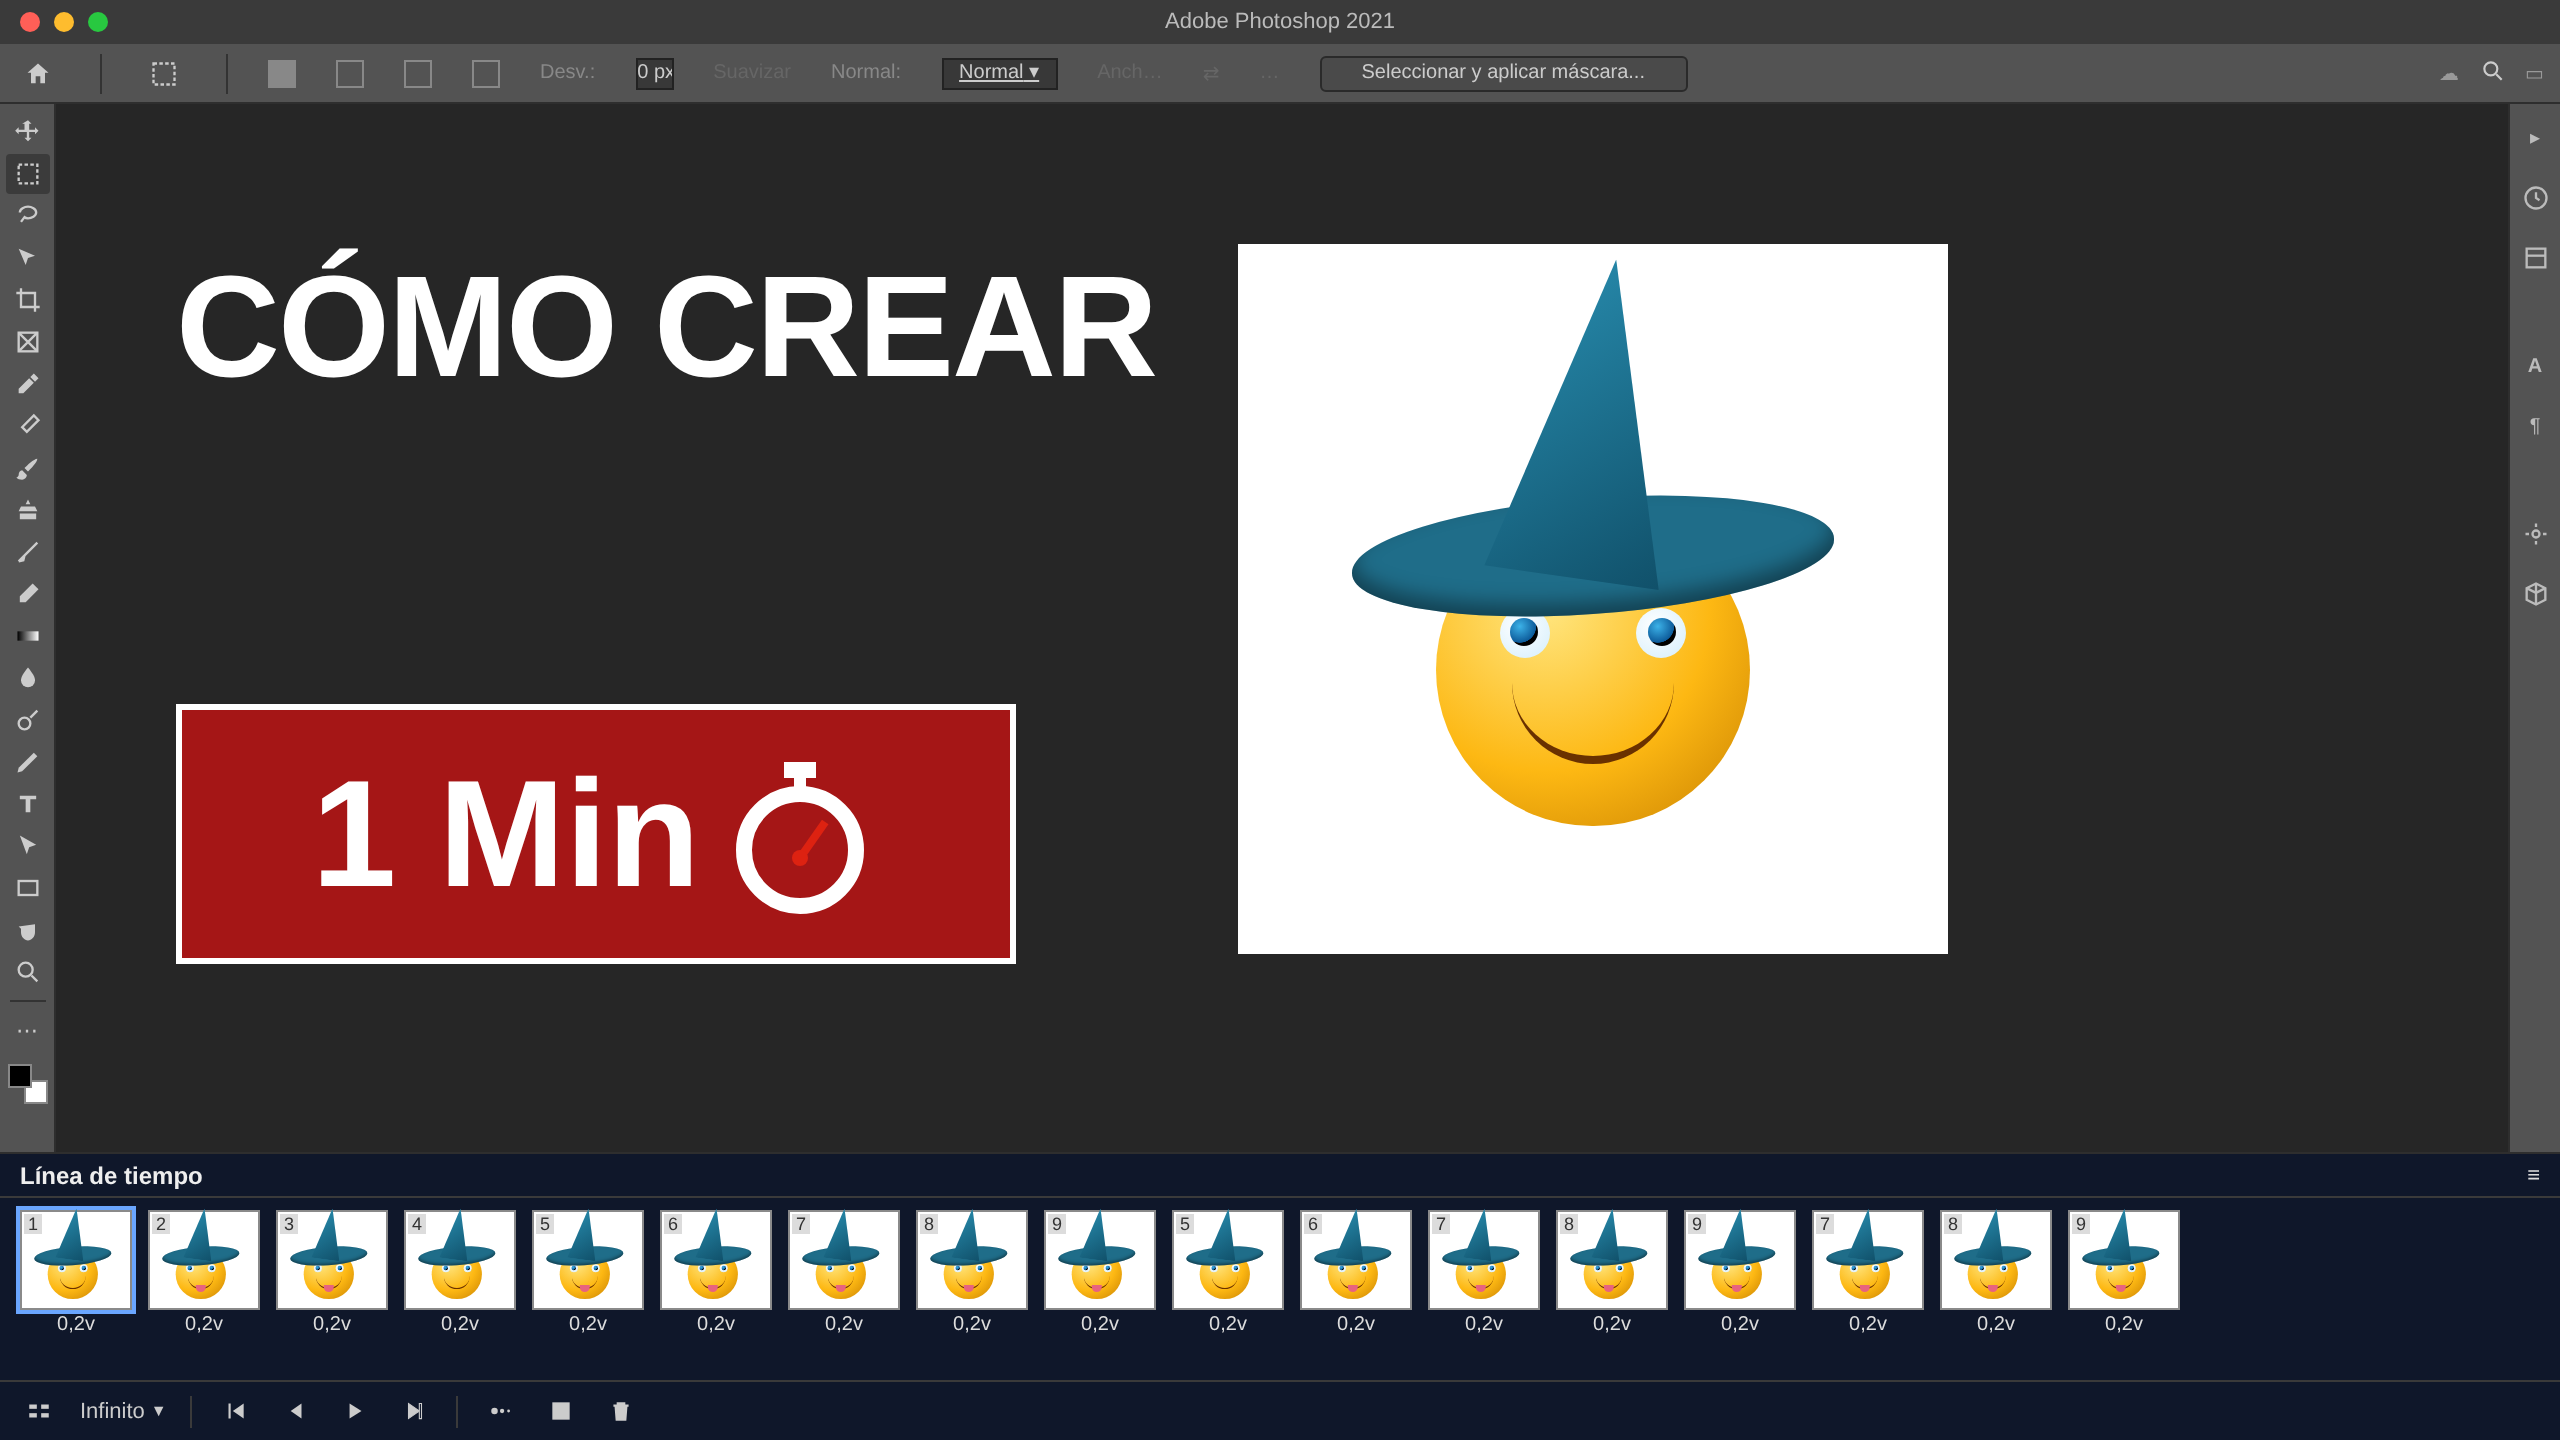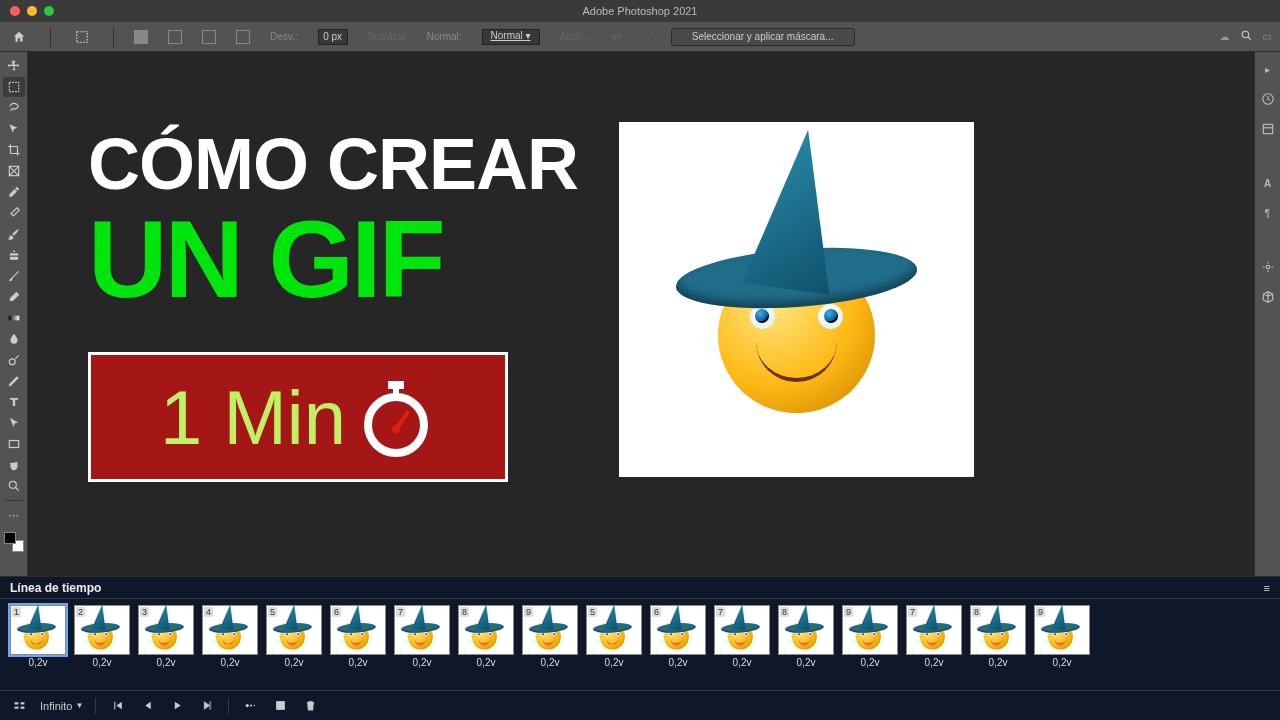--- a/index.html
+++ b/index.html
@@ -10,21 +10,21 @@
 .traffic { display:flex; gap:7px; margin-left:10px; }
 .tl { width:10px; height:10px; border-radius:50%; }
 .tl.r{background:#ff5f57;} .tl.y{background:#febc2e;} .tl.g{background:#28c840;}
 .apptitle { position:absolute; left:50%; transform:translateX(-50%); color:#bbb; font-size:11px; }
 
 
 .optbar { height:30px; background:#535353; border-bottom:1px solid #2e2e2e; display:flex; align-items:center; padding:0 8px; gap:20px; color:#999; font-size:10px; }
 .optsep { width:1px; height:20px; background:#333; }
 .opt-sq { width:14px;height:14px; border:1px solid #888; display:inline-block; }
 .opt-sqf{ width:14px;height:14px; background:#888; display:inline-block;}
-.optinput{width:30px;height:16px;background:#383838;border:1px solid #222;color:#ccc;text-align:center;font-size:10px;}
+.optinput{width:19px;height:16px;background:#383838;border:1px solid #222;color:#ccc;text-align:center;font-size:10px;}
 .optsel{height:16px;background:#383838;border:1px solid #222;color:#ccc;font-size:10px;padding:0 8px;text-decoration:underline;}
 .optbtn{height:18px;background:#4a4a4a;border:1px solid #2a2a2a;border-radius:3px;color:#ccc;font-size:10px;padding:0 20px;display:flex;align-items:center;}
 .optlbl{color:#888;font-size:10px;}
 .spacer{flex:1;}
 .optright{display:flex;gap:10px;align-items:center;}
 
 
 .main { height:524px; display:flex; }
 .tools { width:28px; background:#535353; border-right:1px solid #2e2e2e; display:flex; flex-direction:column; align-items:center; padding-top:4px; gap:1px;}
 .tool { width:22px; height:20px; display:flex; align-items:center; justify-content:center; color:#ccc; border-radius:2px; position:relative;}
@@ -36,21 +36,21 @@
 
 .canvas-wrap{flex:1;background:#262626;position:relative;overflow:hidden;}
 .rightpanels{width:26px;background:#535353;border-left:1px solid #2e2e2e;display:flex;flex-direction:column;align-items:center;padding-top:8px;gap:12px;color:#bbb;}
 .rtab{width:18px;height:18px;display:flex;align-items:center;justify-content:center;font-size:10px;}
 
 
 .art{position:absolute;inset:20px;}
 .txt1{position:absolute;top:60px;left:40px;font-weight:900;font-size:72px;color:#fff;letter-spacing:-1px;line-height:0.9;}
 .txt2{position:absolute;top:140px;left:40px;font-weight:900;font-size:110px;color:#00e50b;letter-spacing:-3px;line-height:0.85;}
 .badge{position:absolute;top:280px;left:40px;width:420px;height:130px;background:#a51616;border:3px solid #fff;display:flex;align-items:center;justify-content:center;gap:10px;}
-.badge-txt{font-weight:400;font-size:76px;color:#bef264;}
+.badge-txt{font-weight:700;font-size:76px;color:#ffffff;}
 .stopwatch{position:relative;width:80px;height:80px;}
 .stopwatch .ring{width:64px;height:64px;border:8px solid #fff;border-radius:50%;position:absolute;bottom:0;left:8px;}
 .stopwatch .btn{width:16px;height:8px;background:#fff;position:absolute;top:4px;left:32px;}
 .stopwatch .stem{width:6px;height:8px;background:#fff;position:absolute;top:12px;left:37px;}
 .stopwatch .hand{width:4px;height:22px;background:#d21;position:absolute;top:30px;left:38px;transform-origin:bottom center;transform:rotate(35deg);}
 .stopwatch .dot{width:8px;height:8px;background:#d21;border-radius:50%;position:absolute;top:48px;left:36px;}
 
 .preview{position:absolute;top:50px;right:260px;width:355px;height:355px;background:#fff;}
 .pslogo{position:absolute;top:30px;right:10px;width:120px;height:120px;border-radius:26px;background:#001e36;border:4px solid #31a8ff;display:flex;align-items:center;justify-content:center;}
 .pslogo span{font-weight:800;font-size:54px;color:#31a8ff;}
@@ -256,21 +256,20 @@
     <div class="tool">⋯</div>
     <div class="swatches">
         <div class="sw2"></div>
         <div class="sw1"></div>
       </div>
   </div>
 
   <div class="canvas-wrap">
     <div class="art">
       <div class="txt1">CÓMO CREAR</div>
-      <div class="txt2">UN GIF</div>
       <div class="badge">
         <span class="badge-txt">1 Min</span>
         <div class="stopwatch">
           <div class="btn"></div>
             <div class="stem"></div>
             <div class="ring"></div>
             <div class="hand"></div>
             <div class="dot"></div>
         </div>
       </div>

